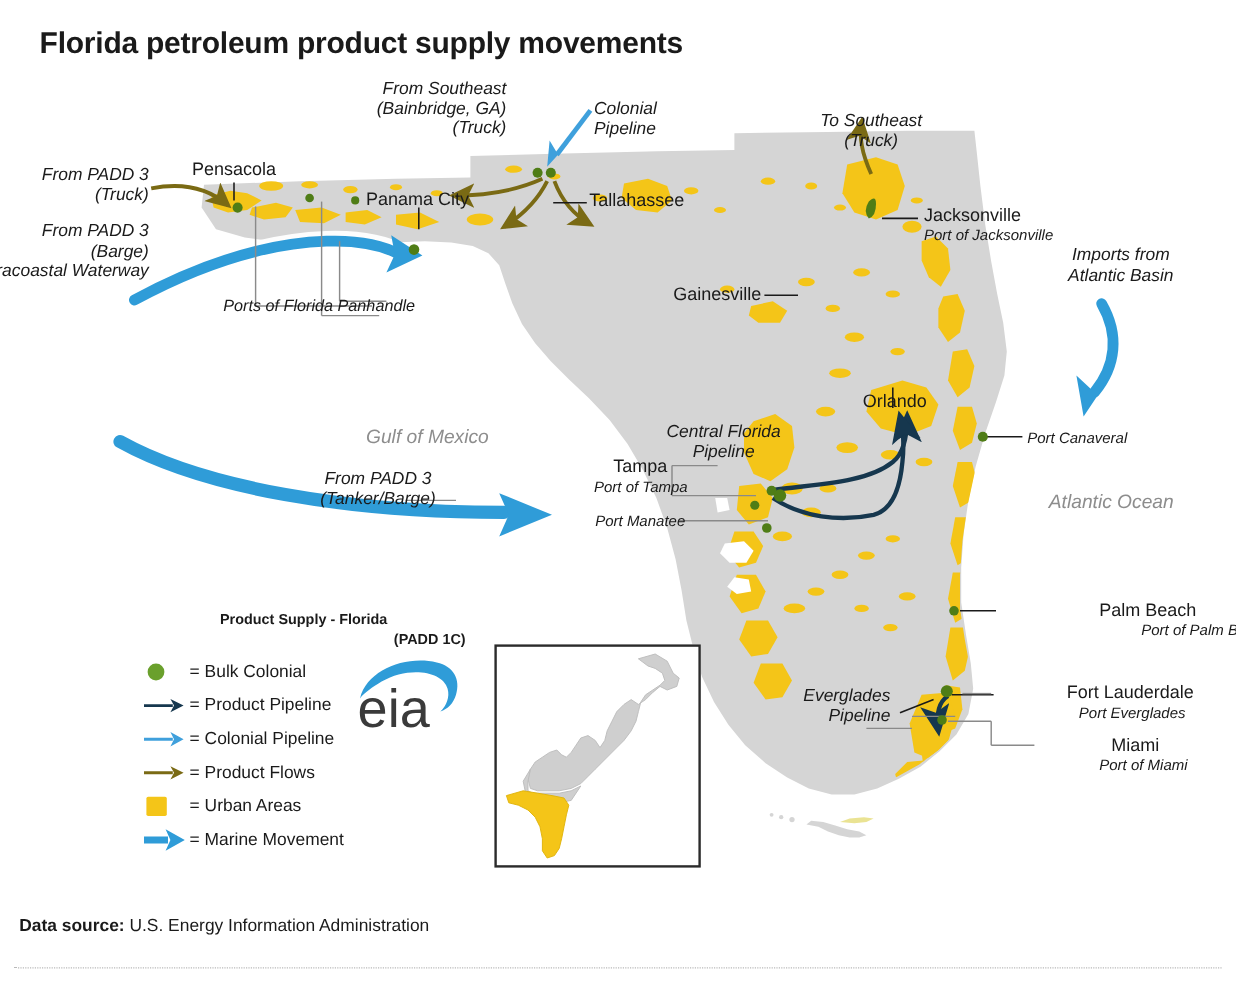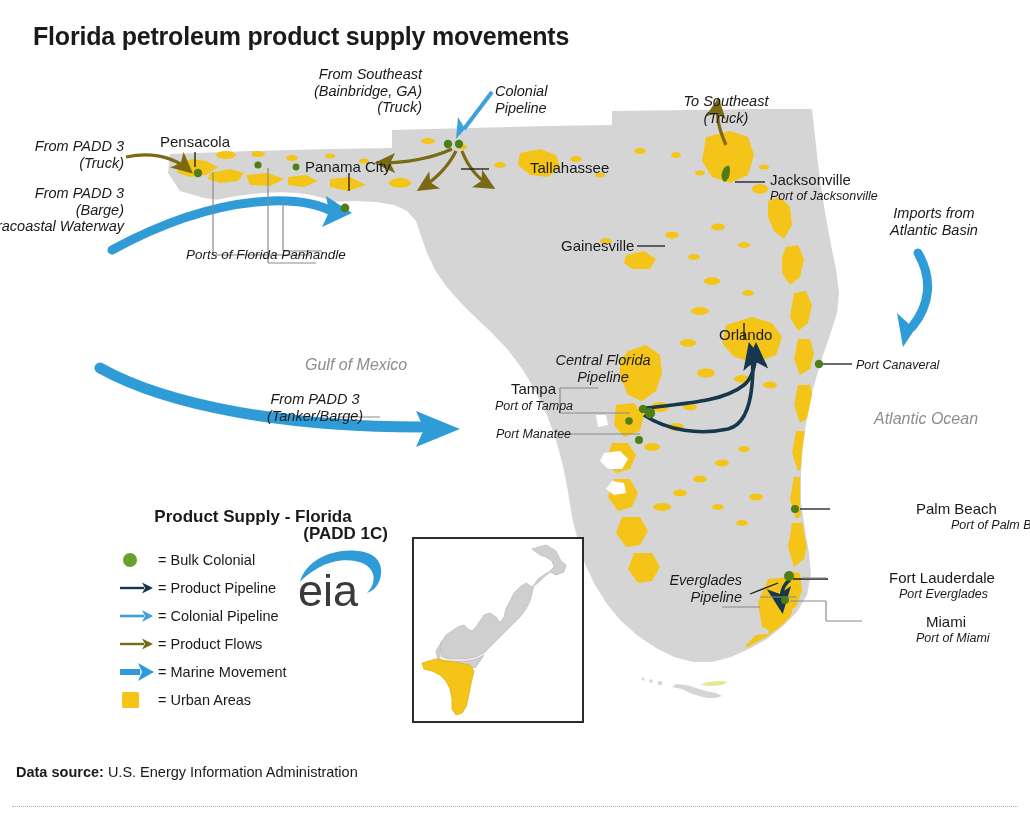--- a/index.html
+++ b/index.html
@@ -21,21 +21,21 @@
   .anno{position:absolute;font-size:14.5px;line-height:16.5px;color:#1a1a1a;white-space:nowrap;}
   .anno.ital{font-style:italic;}
   .anno.ctr{text-align:center;}
   .anno.rt{text-align:right;}
   .ocean{position:absolute;font-style:italic;font-size:16px;color:#8d8d8d;white-space:nowrap;}
   .city{position:absolute;font-size:15px;color:#1a1a1a;white-space:nowrap;}
   .port{position:absolute;font-size:12.5px;font-style:italic;color:#1a1a1a;white-space:nowrap;}
 
   
   #legend{position:absolute;left:118px;top:508px;width:270px;}
-  #legend .ltitle{font-size:17px;font-weight:bold;text-align:center;line-height:17px;color:#1a1a1a;}
+  #legend .ltitle{font-size:12px;font-weight:bold;text-align:center;line-height:17px;color:#1a1a1a;}
   #legend .lrow{display:flex;align-items:center;height:28px;}
   #legend .lsym{width:40px;height:22px;position:relative;flex:0 0 40px;}
   #legend .ltext{font-size:14.5px;color:#1a1a1a;white-space:nowrap;}
 
   #eia-logo{position:absolute;left:296px;top:546px;width:88px;height:64px;}
 
   #inset{position:absolute;left:412px;top:537px;width:172px;height:186px;
          border:2px solid #2b2b2b;background:#ffffff;box-sizing:border-box;}
 
   #footer{position:absolute;left:16px;top:764px;font-size:14.5px;color:#1a1a1a;}
@@ -330,21 +330,21 @@
     <div>Pipeline</div>
   </div>
 
   <div class="anno ital rt" style="left:644px;top:517px;width:98px;">
     <div>Everglades</div>
     <div>Pipeline</div>
   </div>
 
   <div class="city" style="left:160px;top:78px;">Pensacola</div>
   <div class="city" style="left:305px;top:103px;">Panama City</div>
-  <div class="city" style="left:491px;top:104px;margin-left:39px;">Tallahassee</div>
+  <div class="city" style="left:491px;top:104px;">Tallahassee</div>
 
   <div class="city" style="left:770px;top:116px;">Jacksonville</div>
   <div class="port" style="left:770px;top:134px;">Port of Jacksonville</div>
 
   <div class="city" style="left:561px;top:182px;">Gainesville</div>
   <div class="city" style="left:719px;top:271px;">Orlando</div>
   <div class="port" style="left:856px;top:303px;">Port Canaveral</div>
 
   <div class="city" style="left:511px;top:325px;">Tampa</div>
   <div class="port" style="left:495px;top:344px;">Port of Tampa</div>
@@ -400,34 +400,34 @@
         <line x1="2" y1="11" x2="26" y2="11" stroke="#7a6a14" stroke-width="2.4"></line>
         <path d="M24,5.5 L35,11 L24,16.5 L27,11 Z" fill="#7a6a14"></path>
       </svg>
     </span>
     <span class="ltext">= Product Flows</span>
   </div>
 
   <div class="lrow">
     <span class="lsym">
       <svg width="40" height="22" viewBox="0 0 40 22">
+          <rect x="4" y="3" width="17" height="16" rx="1.5" fill="#f4c518"></rect>
+        </svg>
+    </span>
+    <span class="ltext">= Urban Areas</span>
+  </div>
+
+  <div class="lrow">
+    <span class="lsym">
+      <svg width="40" height="22" viewBox="0 0 40 22">
         <line x1="2" y1="11" x2="22" y2="11" stroke="#2f9cd8" stroke-width="6"></line>
         <path d="M20,2 L36,11 L20,20 L24,11 Z" fill="#2f9cd8"></path>
       </svg>
     </span>
     <span class="ltext">= Marine Movement</span>
-  </div>
-
-  <div class="lrow">
-    <span class="lsym">
-      <svg width="40" height="22" viewBox="0 0 40 22">
-          <rect x="4" y="3" width="17" height="16" rx="1.5" fill="#f4c518"></rect>
-        </svg>
-    </span>
-    <span class="ltext">= Urban Areas</span>
   </div>
 </div>
 
 <div id="eia-logo">
   <svg width="88" height="64" viewBox="0 0 88 64">
     <path d="M4,36 C10,12 42,0 68,6 C82,9 88,20 84,33 C82,40 77,45 71,47
              C76,42 79,35 77,28 C73,13 44,9 22,22 C14,27 8,31 4,36 Z" fill="#2f9cd8"></path>
     <text x="2" y="60" font-family="'Liberation Sans',sans-serif" font-size="45" font-weight="400" fill="#3a3a3a">eia</text>
   </svg>
 </div>

